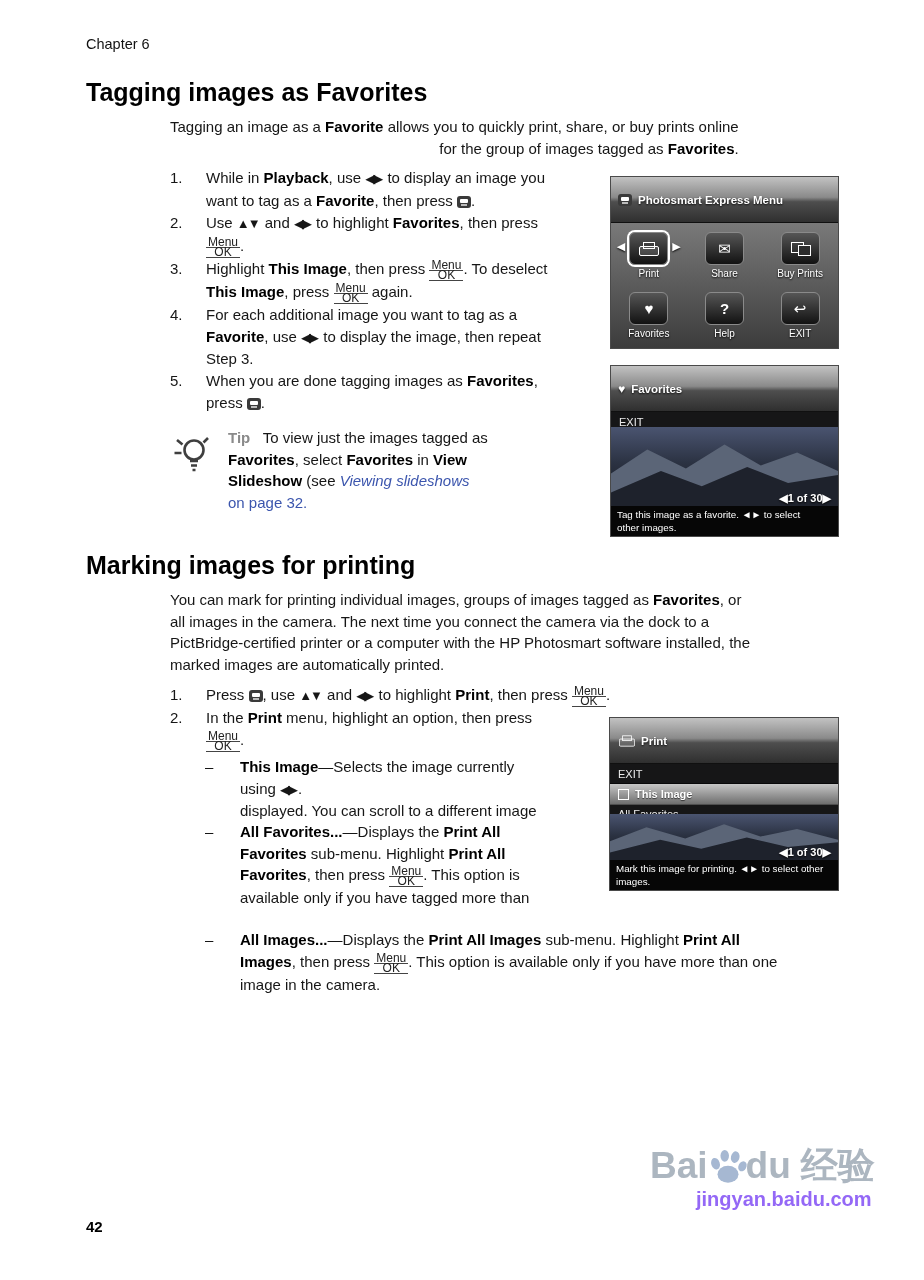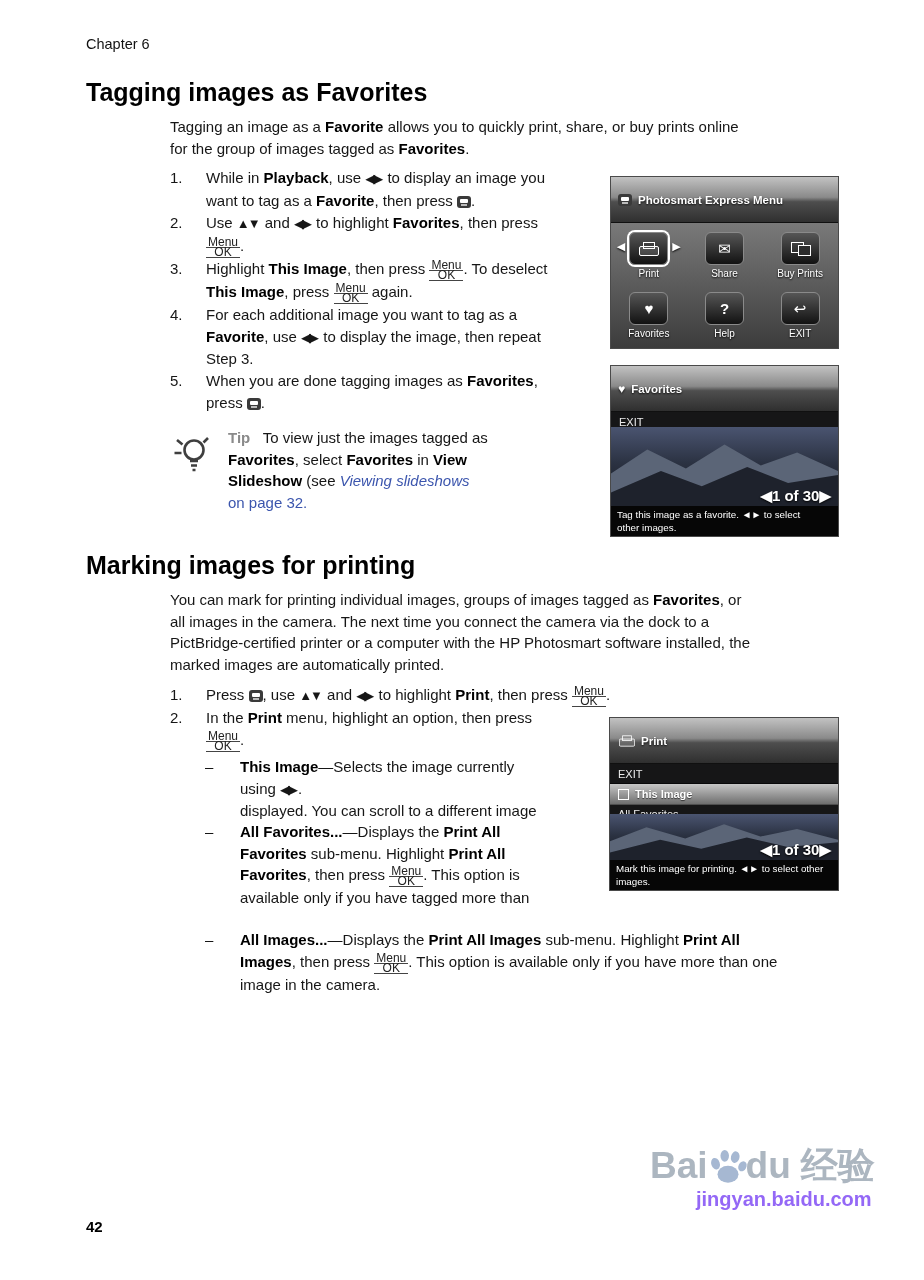--- a/index.html
+++ b/index.html
@@ -6,21 +6,21 @@
   .page{position:relative;width:924px;height:1280px;background:#fff;overflow:hidden;
         font-family:"Liberation Sans",sans-serif;color:#161616;}
   .abs{position:absolute;}
   .body{font-size:15px;line-height:21.5px;}
   .line{white-space:nowrap;}
   b{color:#000;}
   .h1{margin:0;font-size:25px;line-height:28px;font-weight:bold;color:#000;}
   .chapter{left:86px;top:36px;font-size:14.5px;color:#111;}
   .t1{left:86px;top:78px;}
   .t2{left:86px;top:551px;}
-  .intro1{left:170px;top:116px;}
+  .intro1{left:170px;top:116px;text-align:right;}
   .intro2{left:170px;top:589px;}
   .step{left:170px;}
   .step .num{position:absolute;left:0;top:0;}
   .step .sl{margin-left:36px;}
   .bullet{left:205px;}
   .bullet .dash{position:absolute;left:0;top:0;}
   .bullet .sl{margin-left:35px;}
   .tip{left:170px;top:427px;}
   .tip .txt{margin-left:58px;}
   .tiplabel{color:#8a8a8a;font-weight:bold;}
@@ -69,21 +69,21 @@
         text-shadow:0 1px 1px rgba(0,0,0,.6);}
   .mrow.dim{background:rgba(22,22,22,.62);}
   .cb{width:9px;height:9px;border:1.5px solid #fff;margin-right:6px;display:inline-block;}
   .photo{position:absolute;left:0;right:0;overflow:hidden;
          background:linear-gradient(180deg,#4a5470 0%,#2b3242 45%,#13161d 100%);}
   #scr-fav .photo{top:61px;bottom:29px;}
   #scr-print .photo{top:96px;bottom:29px;}
   .ridge{position:absolute;left:0;right:0;top:0;bottom:0;}
   .ridge.back{background:#5b6577;clip-path:polygon(0 58%,16% 28%,33% 52%,50% 22%,66% 48%,82% 32%,100% 55%,100% 100%,0 100%);}
   .ridge.front{background:#1e222c;clip-path:polygon(0 82%,22% 55%,40% 74%,60% 50%,78% 70%,100% 60%,100% 100%,0 100%);}
-  .counter{position:absolute;right:7px;bottom:31px;color:#fff;font-size:15px;font-weight:bold;
+  .counter{position:absolute;right:7px;bottom:31px;color:#fff;font-size:11px;font-weight:bold;
            text-shadow:0 1px 2px #000;}
   .caption{position:absolute;left:0;right:0;bottom:0;background:#060606;color:#fff;font-size:9.8px;
            line-height:13px;padding:2px 6px;}
 
   
   .wm{position:absolute;left:650px;top:1146px;width:266px;opacity:.92;}
   .wm-row{display:flex;align-items:flex-end;}
   .wm-text{font-size:37px;font-weight:bold;color:#a6b0bb;text-shadow:1px 1px 0 #fff;line-height:1;}
   .wm-cn{margin-left:10px;}
   .wm-paw{margin:0 -3px -4px -1px;}

